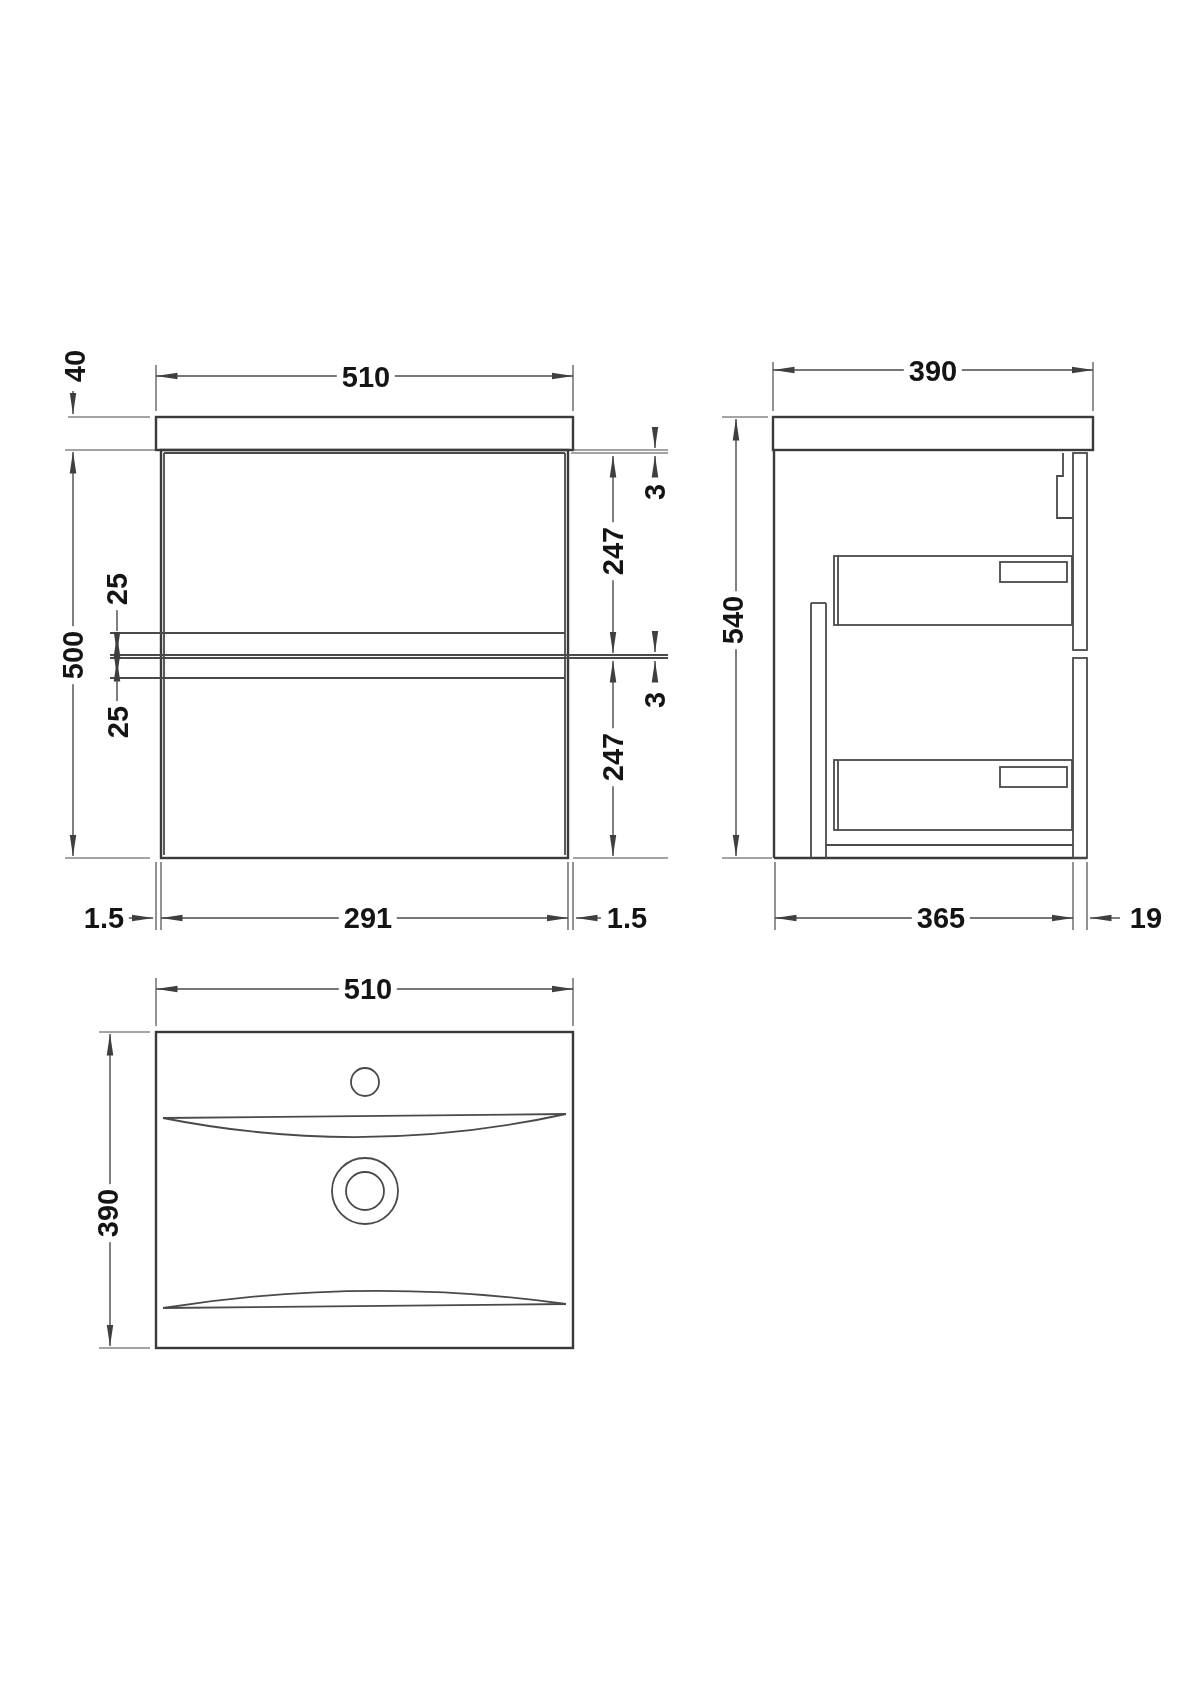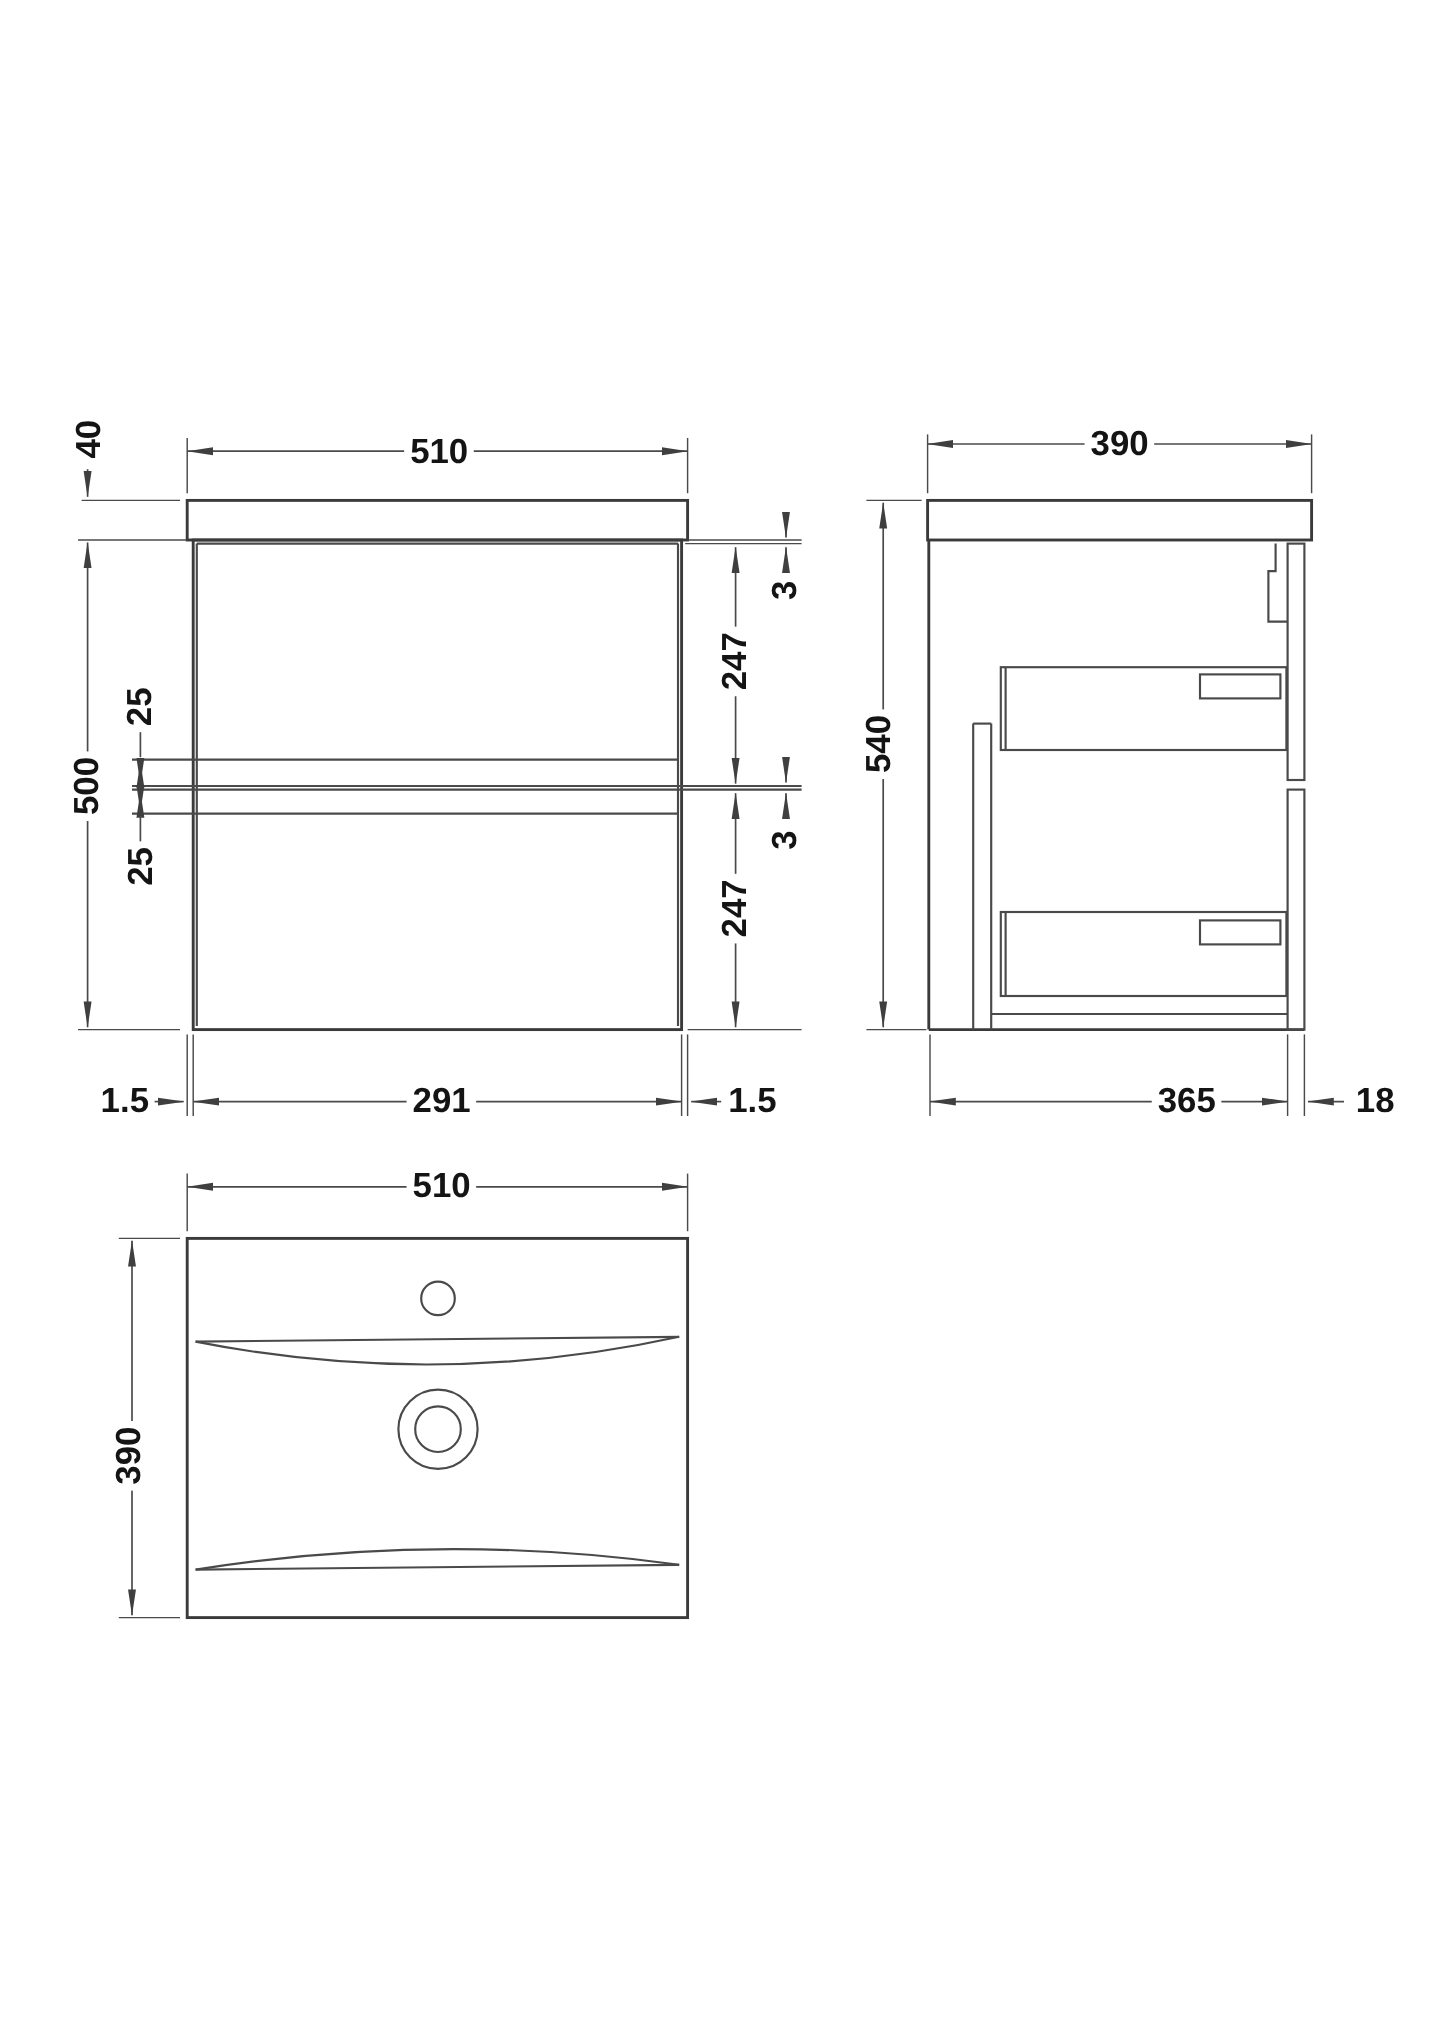--- a/index.html
+++ b/index.html
@@ -139,19 +139,19 @@
   <div class="lbl rot" style="left:655px;top:492px;">3</div>
   <div class="lbl rot" style="left:613px;top:551px;">247</div>
   <div class="lbl rot" style="left:655px;top:700px;">3</div>
   <div class="lbl rot" style="left:613px;top:757px;">247</div>
   <div class="lbl" style="left:104px;top:918px;">1.5</div>
   <div class="lbl" style="left:368px;top:918px;">291</div>
   <div class="lbl" style="left:627px;top:918px;">1.5</div>
 
   <div class="lbl" style="left:933px;top:371px;">390</div>
   <div class="lbl rot" style="left:733px;top:620px;">540</div>
-  <div class="lbl" style="left:941px;top:918px;margin-left:48px;">365</div>
-  <div class="lbl" style="left:1146px;top:918px;">18</div>
+  <div class="lbl" style="left:941px;top:918px;">365</div>
+  <div class="lbl" style="left:1146px;top:918px;">19</div>
 
   <div class="lbl" style="left:368px;top:989px;">510</div>
   <div class="lbl rot" style="left:108px;top:1213px;">390</div>
 
 </div>
 
 </body></html>

